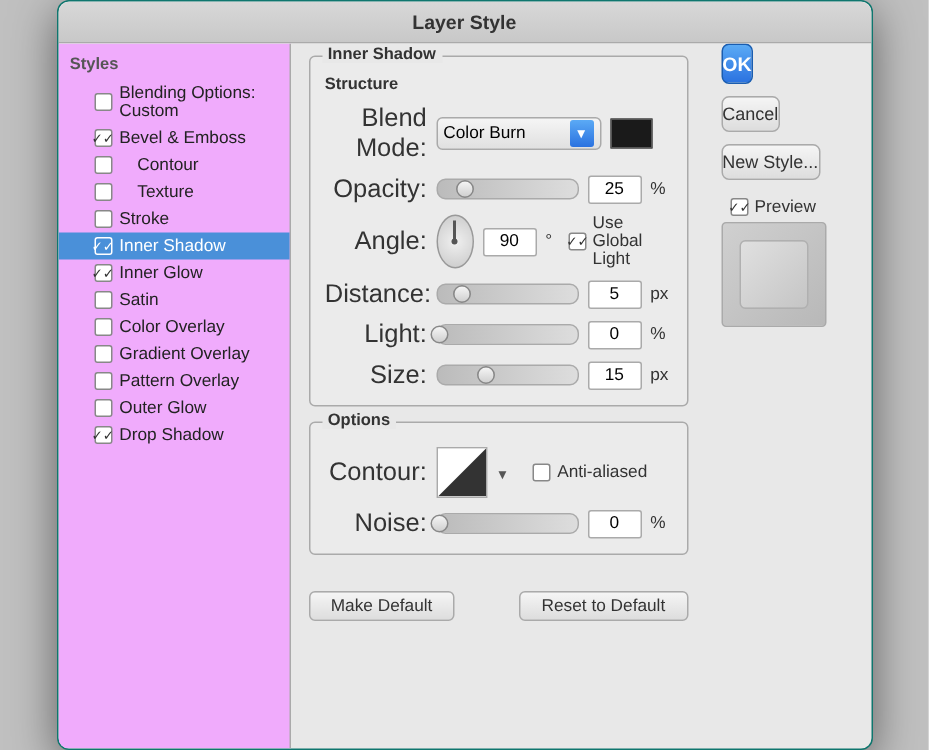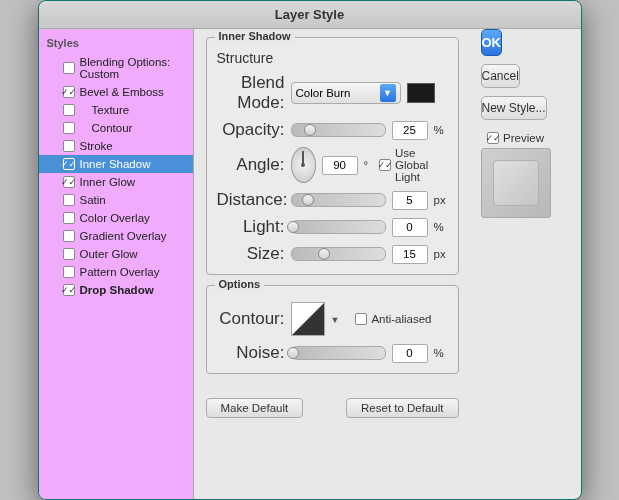--- a/index.html
+++ b/index.html
@@ -349,25 +349,25 @@
             <span style="padding-left: 0px;">Blending Options: Custom</span>
           </div>
           <div class="style-item">
             <div class="cb-box checked">
               <span style="font-size: 9px; color: rgb(51, 51, 51);">✓</span>
             </div>
             <span style="padding-left: 0px;">Bevel &amp; Emboss</span>
           </div>
           <div class="style-item">
             <div class="cb-box"></div>
+            <span style="padding-left: 12px;">Contour</span>
+          </div>
+          <div class="style-item">
+            <div class="cb-box"></div>
             <span style="padding-left: 12px;">Texture</span>
-          </div>
-          <div class="style-item">
-            <div class="cb-box"></div>
-            <span style="padding-left: 12px;">Contour</span>
           </div>
           <div class="style-item">
             <div class="cb-box"></div>
             <span style="padding-left: 0px;">Stroke</span>
           </div>
           <div class="style-item selected">
             <div class="cb-box checked">
               <span style="font-size: 9px; color: white;">✓</span>
             </div>
             <span style="padding-left: 0px;">Inner Shadow</span>
@@ -385,42 +385,42 @@
           <div class="style-item">
             <div class="cb-box"></div>
             <span style="padding-left: 0px;">Color Overlay</span>
           </div>
           <div class="style-item">
             <div class="cb-box"></div>
             <span style="padding-left: 0px;">Gradient Overlay</span>
           </div>
           <div class="style-item">
             <div class="cb-box"></div>
+            <span style="padding-left: 0px;">Pattern Overlay</span>
+          </div>
+          <div class="style-item">
+            <div class="cb-box"></div>
             <span style="padding-left: 0px;">Outer Glow</span>
-          </div>
-          <div class="style-item">
-            <div class="cb-box"></div>
-            <span style="padding-left: 0px;">Pattern Overlay</span>
           </div>
           <div class="style-item">
             <div class="cb-box checked">
               <span style="font-size: 9px; color: rgb(51, 51, 51);">✓</span>
             </div>
-            <span style="padding-left: 0px; font-weight: bold;">Drop Shadow</span>
+            <span style="padding-left: 0px;">Drop Shadow</span>
           </div>
         </div>
     </div>
 
     <div class="main-panel">
 
       <div class="section-box">
         <div class="section-title">Inner Shadow</div>
 
         <div style="margin-top:6px;">
-          <div style="font-size:14px;font-weight:normal;color:#333;margin-bottom:4px;">Structure</div>
+          <div style="font-size:11px;font-weight:bold;color:#333;margin-bottom:4px;">Structure</div>
 
           <div class="form-row">
             <div class="form-label">Blend Mode:</div>
             <div class="blend-mode-select">
               <span>Color Burn</span>
               <div class="arrow">▼</div>
             </div>
             <div class="color-swatch"></div>
           </div>
 

